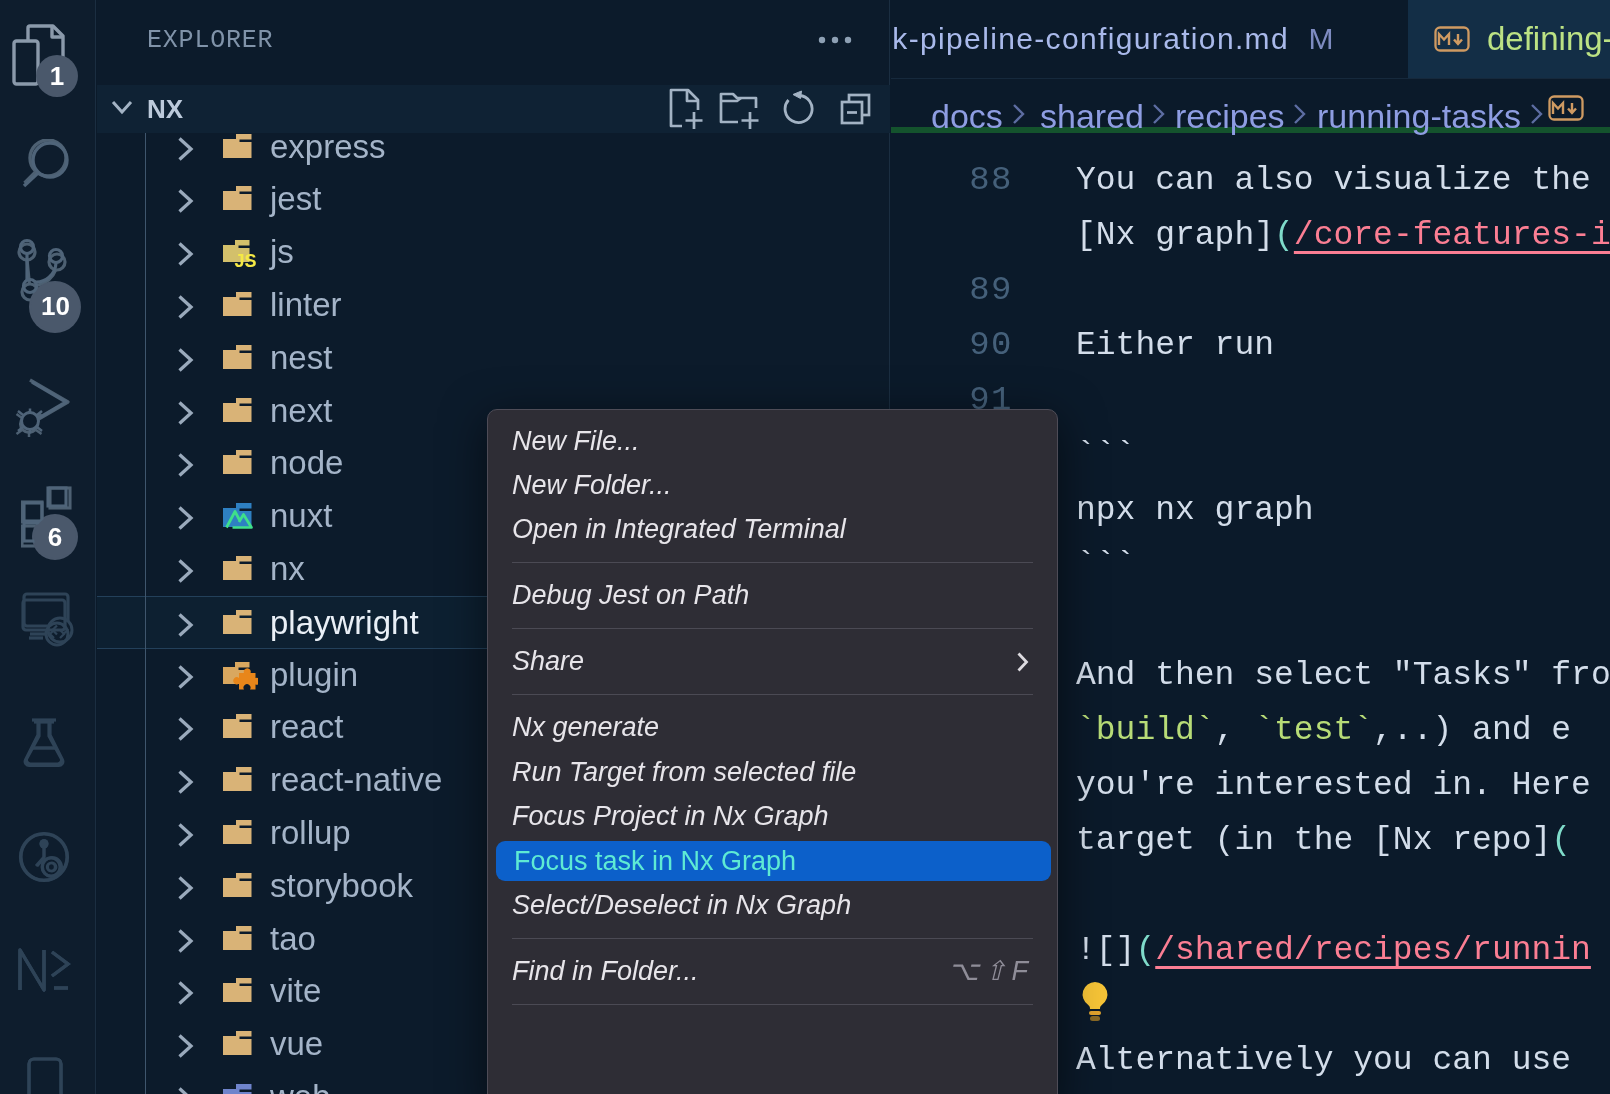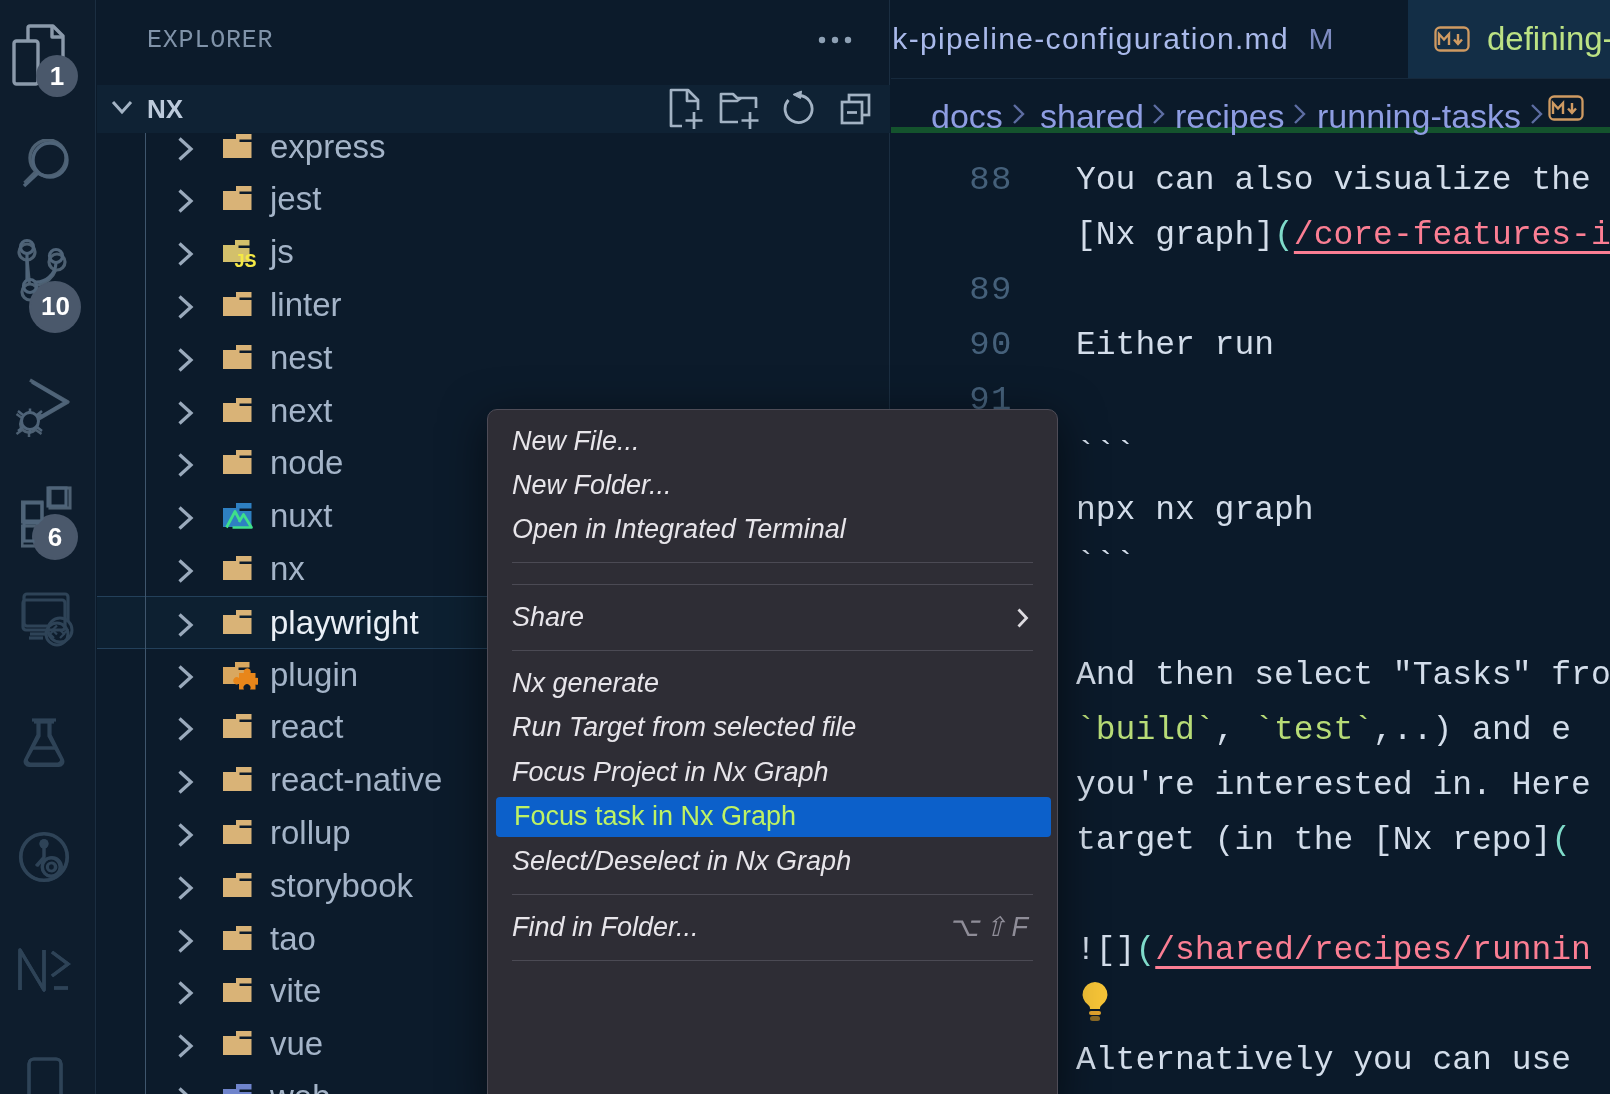--- a/index.html
+++ b/index.html
@@ -43,22 +43,22 @@
   .grn { color:#b8dc77; }
 
   
   #menu { left:487px; top:409px; width:571px; height:700px; background:#2e2d35; border:1px solid #4e4c57;
           border-radius:10px; box-shadow:0 10px 45px rgba(0,0,0,.55); padding-top:9px; }
   .mi { position:relative; height:44.4px; display:flex; align-items:center; padding:0 24px;
         color:#e7e5ea; font-size:27px;font-style:italic; }
   .mi .sc { position:absolute; right:24px; color:#8f8d98; letter-spacing:5px; font-size:27px; }
   .msep { height:21.6px; display:flex; align-items:center; }
   .msep div { height:1px; background:#4b4a54; margin:0 24px; width:100%; }
-  .hi { margin:2px 8px; height:40.4px; width:555px; background:#0c60ca; border-radius:4px;
-        display:flex; align-items:center; padding:0 18px; color:#bef264; font-size:27px; }
+  .hi { margin:2px 8px; height:40.4px; width:555px; background:#0c60ca; border-radius:9px;
+        display:flex; align-items:center; padding:0 18px; color:#5eead4; font-size:27px; }
 </style>
 </head>
 <body>
 
 <div class="abs" id="actbar">
   <svg class="abs" style="left:12px; top:20px;" width="56" height="70" viewBox="0 0 56 70">
       <path d="M16 21 v-13 a2 2 0 0 1 2-2 h23 l10 10 v30 a2 2 0 0 1 -2 2 h-23" fill="none" stroke="#8b9aab" stroke-width="3.4" stroke-linejoin="round"></path>
       <path d="M40 6 v11 h12" fill="none" stroke="#8b9aab" stroke-width="3.4" stroke-linejoin="round"></path>
       <rect x="2" y="21" width="24" height="43" rx="2.5" fill="#0e1d2d" stroke="#8b9aab" stroke-width="3.4"></rect>
     </svg>
@@ -440,20 +440,21 @@
   </div>
 </div>
 
 <div class="abs" id="menu">
   <div class="mi">New File...</div>
   <div class="mi">New Folder...</div>
   <div class="mi">Open in Integrated Terminal</div>
   <div class="msep">
       <div></div>
     </div>
+  <div class="mi">Debug Jest on Path</div>
   <div class="msep">
       <div></div>
     </div>
   <div class="mi">Share<svg style="position:absolute; right:28px;" width="13" height="22" viewBox="0 0 13 22">
         <path d="M2.5 2.5 L10.5 11 L2.5 19.5" fill="none" stroke="#dddbe0" stroke-width="2.8"></path>
       </svg></div>
   <div class="msep">
       <div></div>
     </div>
   <div class="mi">Nx generate</div>

